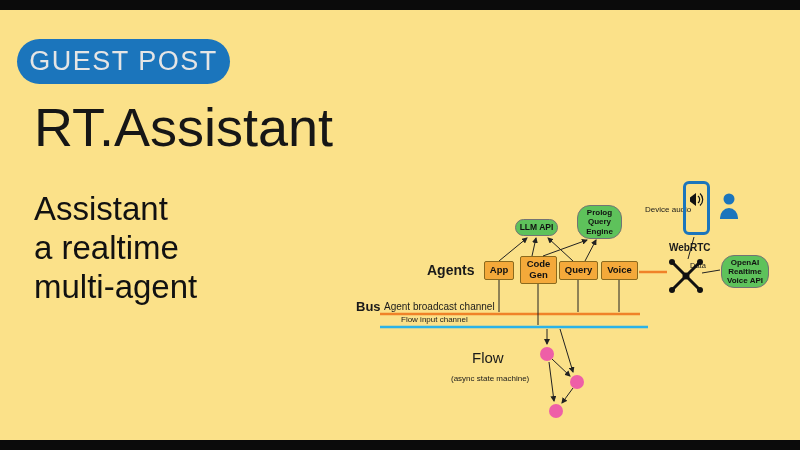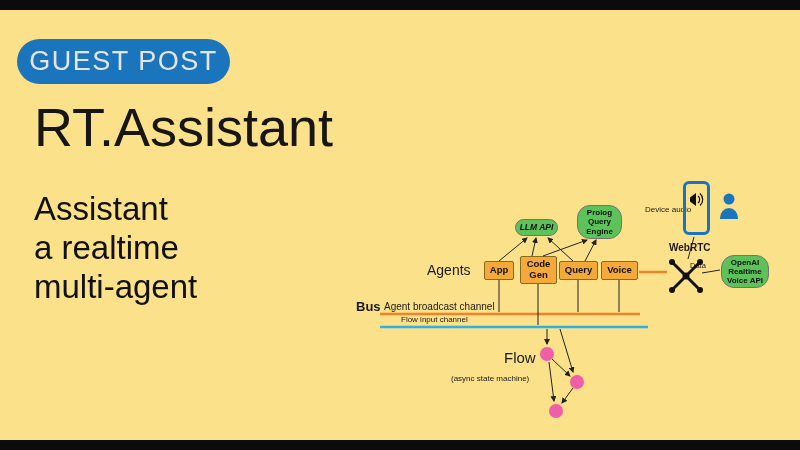--- a/index.html
+++ b/index.html
@@ -51,25 +51,25 @@
   .phone {
     position: absolute; left: 683px; top: 181px; width: 27px; height: 54px;
     border: 3px solid #1b75bc; border-radius: 6px; background: transparent;
   }
 
   svg.overlay {
     position: absolute; left: 0; top: 0; width: 800px; height: 450px;
     pointer-events: none;
   }
 
-  .lbl-agents { left: 427px; top: 262px; font-size: 14px; font-weight: normal; }
+  .lbl-agents { left: 427px; top: 262px; font-size: 14px; font-weight: bold; }
   .lbl-bus { left: 356px; top: 299px; font-size: 13px; font-weight: bold; }
   .lbl-ch1 { left: 384px; top: 301px; font-size: 10px; }
   .lbl-ch2 { left: 401px; top: 315px; font-size: 8px; }
-  .lbl-flow { left: 472px; top: 349px; font-size: 15px; margin-left: 32px; }
+  .lbl-flow { left: 472px; top: 349px; font-size: 15px; }
   .lbl-flownote { left: 451px; top: 374px; font-size: 8px; }
   .lbl-device { left: 645px; top: 205px; font-size: 8px; }
   .lbl-webrtc { left: 669px; top: 242px; font-size: 10px; font-weight: bold; }
   .lbl-data { left: 646px; top: 261px; font-size: 7.5px; padding-left: 44px; }
 </style>
 </head>
 <body>
 
 <div class="slide">
   <div class="bar top"></div>
@@ -95,21 +95,21 @@
     <div class="dg-label lbl-device">Device audio</div>
     <div class="dg-label lbl-webrtc">WebRTC</div>
     <div class="dg-label lbl-data">Data</div>
 
     <div class="box agent" style="left:484px; top:261px; width:30px; height:19px;">App</div>
     <div class="box agent" style="left:520px; top:256px; width:37px; height:28px;">Code
 Gen</div>
     <div class="box agent" style="left:559px; top:261px; width:39px; height:19px;">Query</div>
     <div class="box agent" style="left:601px; top:261px; width:37px; height:19px;">Voice</div>
 
-    <div class="box service" style="left:515px; top:219px; width:43px; height:17px; font-size:8.5px;font-style:italic;">LLM API</div>
+    <div class="box service" style="left:515px; top:219px; width:43px; height:17px; font-size:8.5px;">LLM API</div>
     <div class="box service" style="left:577px; top:205px; width:45px; height:34px;">Prolog
 Query
 Engine</div>
     <div class="box service" style="left:721px; top:255px; width:48px; height:33px;">OpenAI
 Realtime
 Voice API</div>
 
     <div class="node" style="left:540px; top:347px;"></div>
     <div class="node" style="left:570px; top:375px;"></div>
     <div class="node" style="left:549px; top:404px;"></div>

